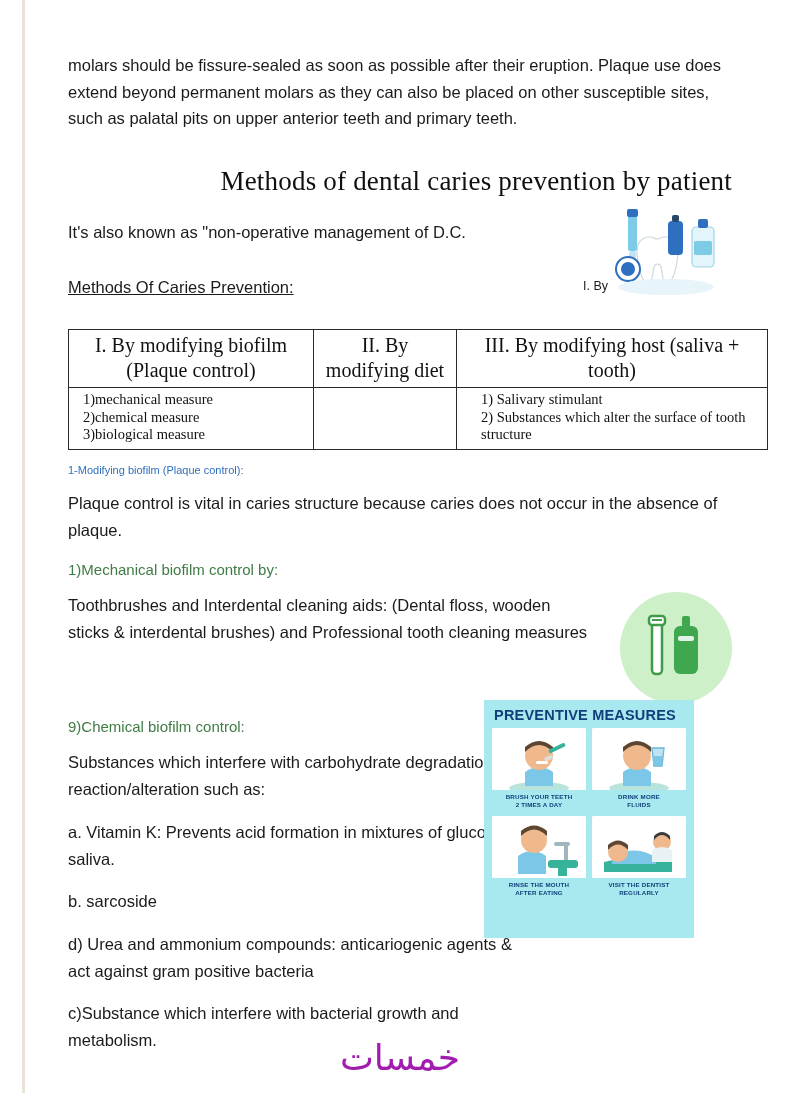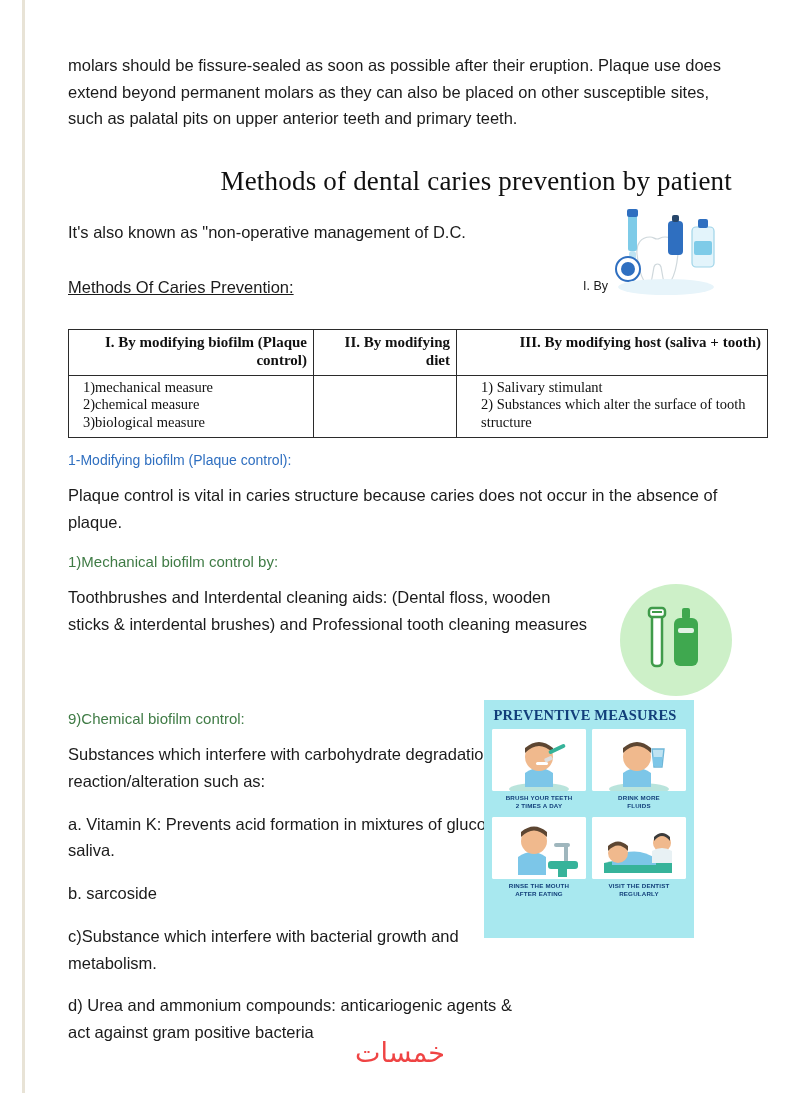--- a/index.html
+++ b/index.html
@@ -86,30 +86,30 @@
   }
   table.methods-table td, table.methods-table th {
     border: 1px solid #2b2b2b;
     vertical-align: top;
     padding: 3px 6px 5px 6px;
     font-size: 14.5px;
     line-height: 1.22;
     color: #111;
   }
   table.methods-table th {
-    font-weight: bold;
-    text-align: right;
-    font-size: 15px;
+    font-weight: normal;
+    text-align: center;
+    font-size: 20px;
   }
   .col1 { width: 232px; }
   .col2 { width: 130px; }
   .col3 { width: 298px; }
 
   h2.sub-blue {
-    font-size: 14px;
+    font-size: 11px;
     font-weight: normal;
     color: #2f6fc0;
     margin: 14px 0 14px 0;
   }
   h2.sub-green {
     font-size: 15px;
     font-weight: normal;
     color: #3f7b45;
     margin: 18px 0 14px 0;
   }
@@ -141,21 +141,20 @@
     background: #a8e8ef;
     font-family: "Liberation Sans", sans-serif;
   }
   .poster-title {
     text-align: center;
     font-weight: bold;
     font-size: 14.5px;
     color: #123f7a;
     padding: 7px 8px 5px 0;
     letter-spacing: 0.2px;
-    font-family: Liberation Serif, serif;
   }
   .poster-grid {
     display: grid;
     grid-template-columns: 1fr 1fr;
     gap: 6px;
     padding: 0 8px 8px 8px;
   }
   .poster-cell { text-align: center; }
   .poster-img {
     background: #ffffff;
@@ -175,22 +174,22 @@
 
   .lower-text { position: relative; }
   .lower-text p { width: 470px; }
 
   .watermark {
     position: absolute;
     left: 0;
     right: 0;
     top: 1037px;
     text-align: center;
-    font-size: 27px;
-    color: #ef4444;
+    font-size: 36px;
+    color: #a21caf;
     font-family: "DejaVu Sans", sans-serif;
     letter-spacing: 1px;
   }
 </style>
 </head>
 <body>
 
 <div class="page">
   <div class="left-rule"></div>
 
@@ -274,22 +273,22 @@
       </div>
     </div>
 
     <h2 class="sub-green">9)Chemical biofilm control:</h2>
 
     <p class="body-text">Substances which interfere with carbohydrate degradation through enzymatic reaction/alteration such as:</p>
 
     <div class="lower-text">
       <p class="body-text"> a. Vitamin K: Prevents acid formation in mixtures of glucose and saliva.</p>
       <p class="body-text"> b. sarcoside</p>
+      <p class="body-text">d) Urea and ammonium compounds: anticariogenic agents &amp; act against gram positive bacteria</p>
       <p class="body-text">c)Substance which interfere with bacterial growth and metabolism.</p>
-      <p class="body-text">d) Urea and ammonium compounds: anticariogenic agents &amp; act against gram positive bacteria</p>
     </div>
 
   </div>
 
   <div class="poster">
     <div class="poster-title">PREVENTIVE MEASURES</div>
     <div class="poster-grid">
 
       <div class="poster-cell">
         <div class="poster-img">

